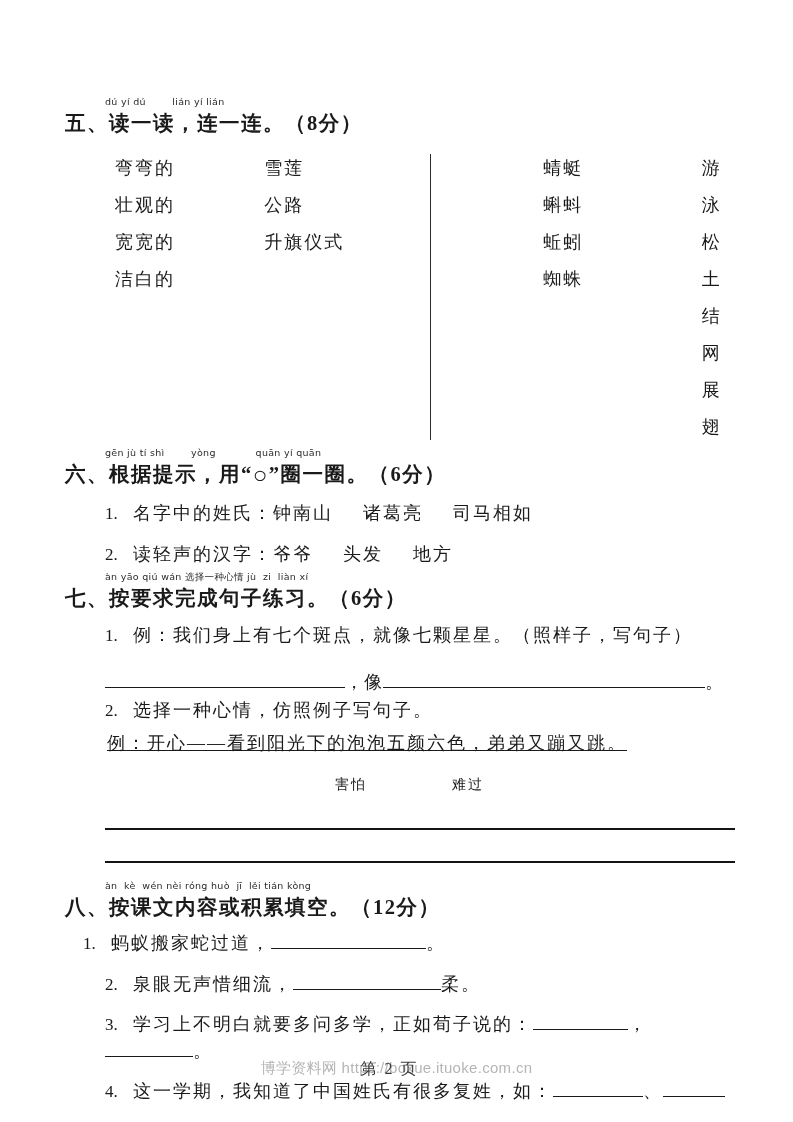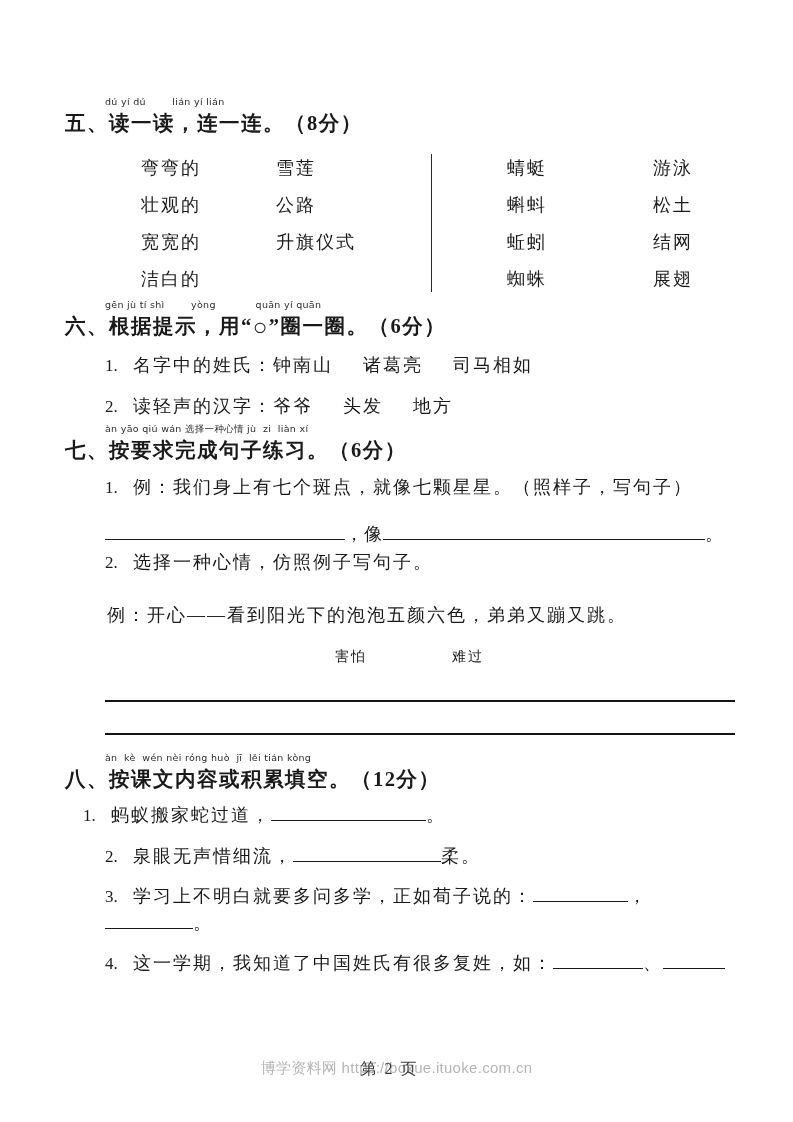--- a/index.html
+++ b/index.html
@@ -19,21 +19,21 @@
     color:#2b2b2b; white-space:pre;
     margin-left:40px; letter-spacing:0.3px;
   }
   h2.head {
     margin:0; font-size:20.5px; font-weight:700;
     line-height:30px; letter-spacing:1.5px;
   }
   .circle { font-size:24px; line-height:20px; vertical-align:-2px; }
 
   
-  .match { display:flex; margin-top:12px; margin-left:76px; }
+  .match { display:flex; margin-top:12px; margin-left:50px;gap:37px; }
   .mcol { display:flex; flex-direction:column; }
   .mitem { font-size:18px; line-height:37px; letter-spacing:2px; }
   .c1 { width:135px; }
   .c2 { width:155px; }
   .mdivider { width:1px; background:#2a2a2a; margin:4px 0 6px 0; }
   .c3 { width:146px; margin-left:75px; }
 
   
   .item { font-size:18px; line-height:26px; margin-left:40px; letter-spacing:2px; }
   .num { display:inline-block; width:28px; letter-spacing:0; font-size:17px; }
@@ -119,21 +119,21 @@
 
   <div class="item" style="margin-top:9px;">
     <span class="num">1.</span><span>例：我们身上有七个斑点，就像七颗星星。（照样子，写句子）</span>
   </div>
   <div class="line-row" style="margin-top:20px;">
     <span class="blank w240"></span><span>，像</span><span class="blank w322"></span><span>。</span>
   </div>
   <div class="item" style="margin-top:2px;">
     <span class="num">2.</span><span>选择一种心情，仿照例子写句子。</span>
   </div>
-  <div class="example" style="margin-top:26px;">例：开心——看到阳光下的泡泡五颜六色，弟弟又蹦又跳。</div>
+  <div class="example" style="margin-top:6px;text-decoration:underline;">例：开心——看到阳光下的泡泡五颜六色，弟弟又蹦又跳。</div>
   <div class="moods" style="margin-top:16px;">
     <span>害怕</span><span class="mood2">难过</span>
   </div>
   <div class="ansline" style="margin-top:30px;"></div>
   <div class="ansline" style="margin-top:31px;"></div>
 
   <div class="pinyin" style="margin-top:17px;">àn  kè  wén nèi róng huò  jī  lěi tián kòng</div>
   <h2 class="head">八、按课文内容或积累填空。（12分）</h2>
 
   <div class="item" style="margin-top:8px;margin-left:18px;">

